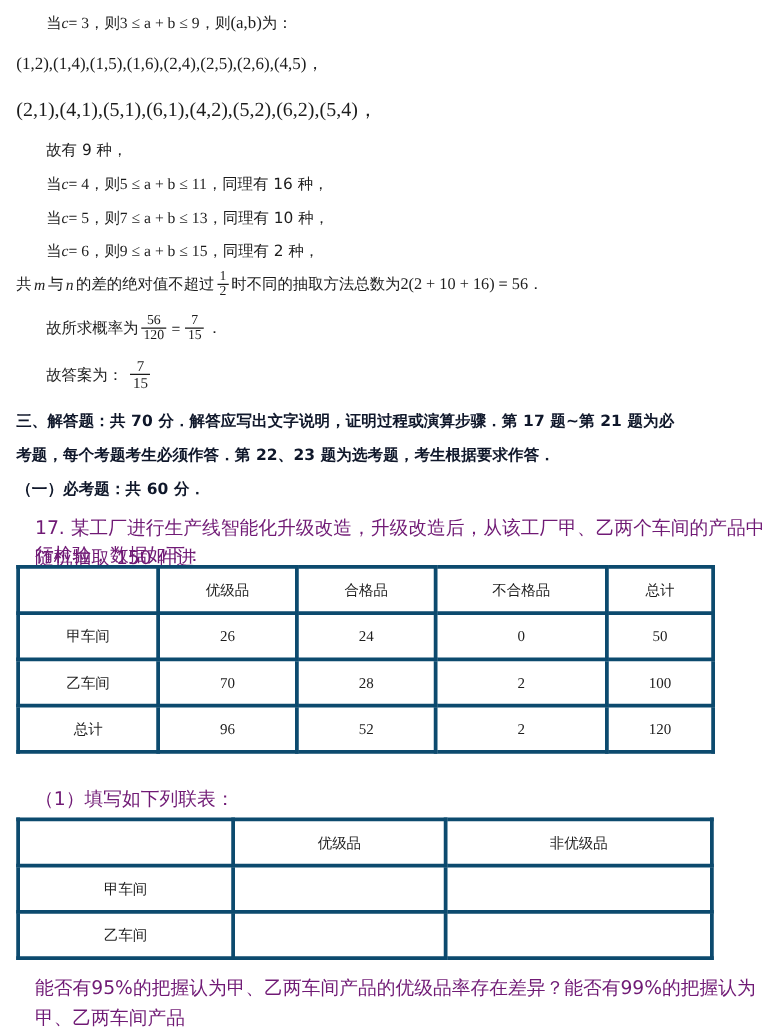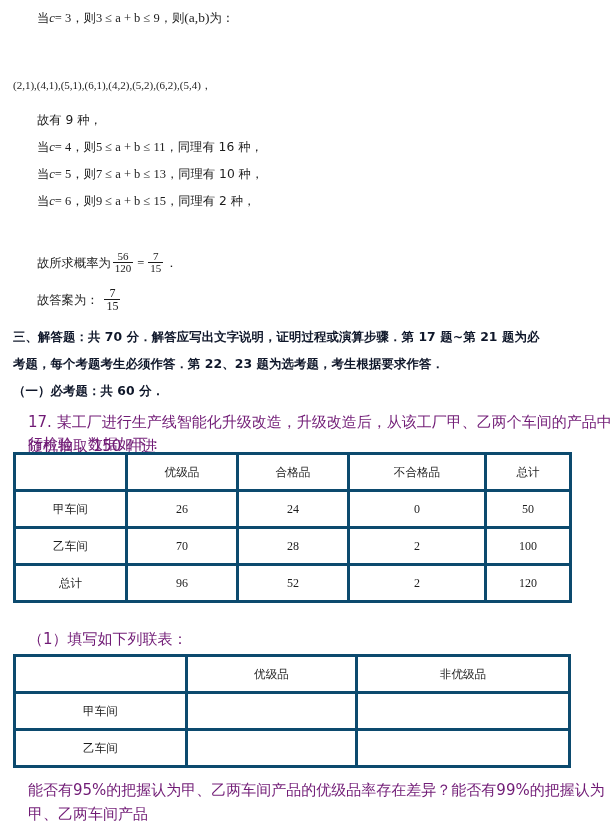--- a/index.html
+++ b/index.html
@@ -97,37 +97,41 @@
 </style>
 </head>
 <body>
 
 <div class="page">
 
   <div class="line" style="left:37px; top:10px;">
     <span class="cn">当</span><span class="mi">c</span><span class="mn">= 3</span><span class="cn">，则</span><span class="mn">3 ≤ a + b ≤ 9</span><span class="cn">，则</span><span class="mn" style="font-size:13.5px;">(a,b)</span><span class="cn">为：</span>
   </div>
 
-
-  <div class="line" style="left:13px; top:79px; font-size:11px;">(2,1),(4,1),(5,1),(6,1),(4,2),(5,2),(6,2),(5,4)，</div>
+  <div class="line" style="left:13px; top:43px; font-size:13.6px;">(1,2),(1,4),(1,5),(1,6),(2,4),(2,5),(2,6),(4,5)，</div>
+
+  <div class="line" style="left:13px; top:79px; font-size:16px;">(2,1),(4,1),(5,1),(6,1),(4,2),(5,2),(6,2),(5,4)，</div>
 
   <div class="line cn" style="left:37px; top:113px;">故有 9 种，</div>
 
   <div class="line" style="left:37px; top:140px;">
     <span class="cn">当</span><span class="mi">c</span><span class="mn">= 4</span><span class="cn">，则</span><span class="mn">5 ≤ a + b ≤ 11</span><span class="cn">，同理有 16 种，</span>
   </div>
 
   <div class="line" style="left:37px; top:167px;">
     <span class="cn">当</span><span class="mi">c</span><span class="mn">= 5</span><span class="cn">，则</span><span class="mn">7 ≤ a + b ≤ 13</span><span class="cn">，同理有 10 种，</span>
   </div>
 
   <div class="line" style="left:37px; top:194px;">
     <span class="cn">当</span><span class="mi">c</span><span class="mn">= 6</span><span class="cn">，则</span><span class="mn">9 ≤ a + b ≤ 15</span><span class="cn">，同理有 2 种，</span>
   </div>
 
+  <div class="line" style="left:13px; top:217px;">
+    <span class="cn">共</span><span class="mi" style="padding:0 2px;">m</span><span class="cn">与</span><span class="mi" style="padding:0 2px;">n</span><span class="cn">的差的绝对值不超过</span><span class="frac"><span class="num">1</span><span class="den">2</span></span><span class="cn">时不同的抽取方法总数为</span><span class="mn" style="font-size:13px;">2(2 + 10 + 16) = 56</span><span class="cn">．</span>
+  </div>
 
   <div class="line" style="left:37px; top:252px;">
     <span class="cn">故所求概率为</span><span class="frac"><span class="num">56</span><span class="den">120</span></span><span class="mn" style="padding:0 2px;">=</span><span class="frac"><span class="num">7</span><span class="den">15</span></span><span class="cn">．</span>
   </div>
 
   <div class="line" style="left:37px; top:288px;">
     <span class="cn">故答案为：</span><span class="frac" style="font-size:12px; margin-left:6px;"><span class="num">7</span><span class="den">15</span></span>
   </div>
 
   <div class="sect" style="left:13px; top:327px; width:584px;">三、解答题：共 70 分．解答应写出文字说明，证明过程或演算步骤．第 17 题~第 21 题为必</div>

